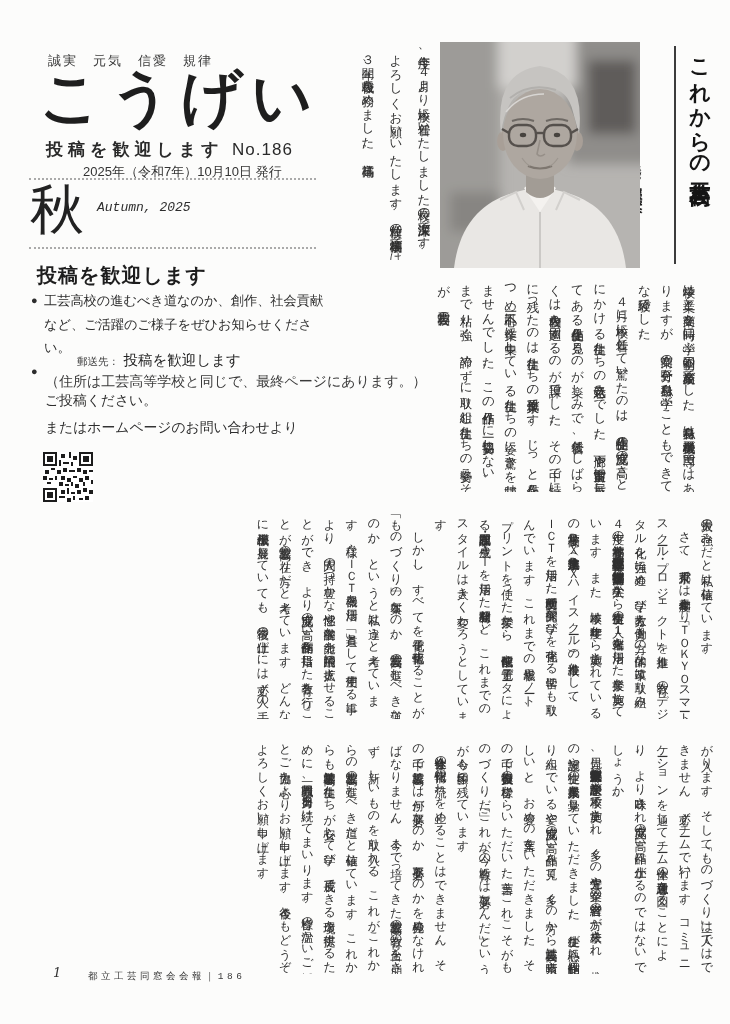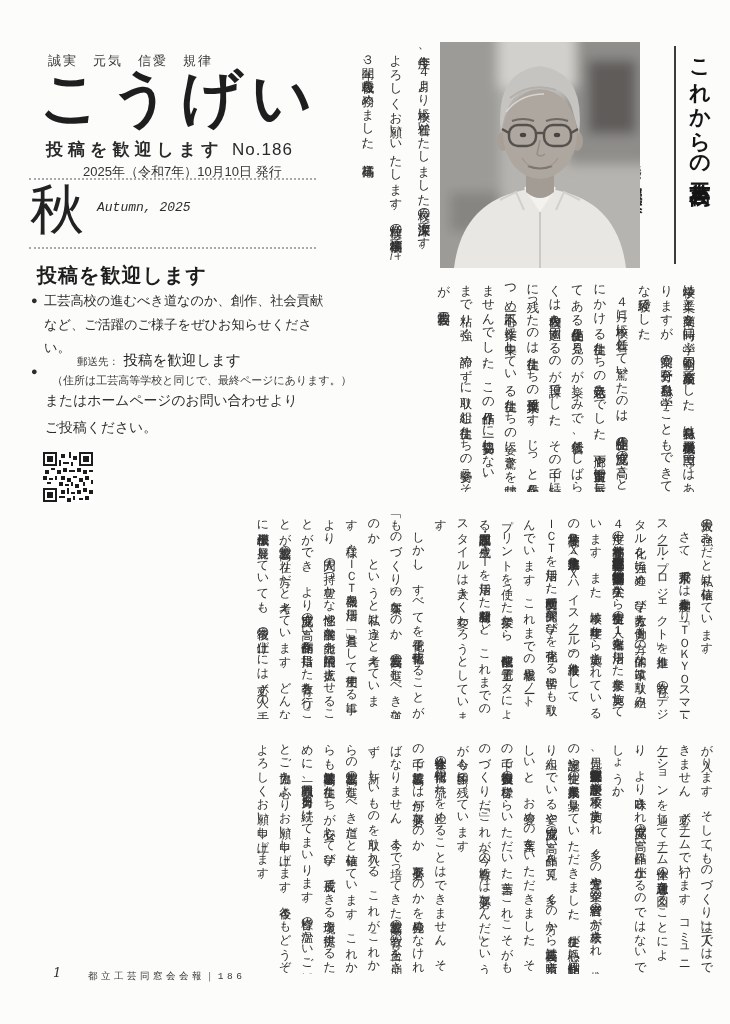--- a/index.html
+++ b/index.html
@@ -24,21 +24,21 @@
   .season{position:absolute;left:30px;top:182px;font-family:"DejaVu Serif",serif;font-size:54px;color:#222;line-height:1.05;}
   .season-en{position:absolute;left:97px;top:193px;font-family:Liberation Mono, monospace;font-style:italic;font-size:13px;color:#2e2e2e;margin-top:7px;}
   
   .invite-h{position:absolute;left:29px;top:254px;margin:8px;font-size:20px;font-weight:bold;letter-spacing:1px;color:#1d1d1d;}
   .bullets{position:absolute;left:31px;top:289px;width:296px;font-size:13.2px;line-height:1.78;color:#2d2d2d;}
   .bullet{display:flex;}
   .bullet .bmark{flex:0 0 13px;font-size:11px;padding-top:2px;}
   .mail-line{position:absolute;left:45px;top:351px;white-space:nowrap;}
   .mail-label{font-size:10.5px;color:#3c3c3c;padding-left:32px;}
   .mail-name{font-size:14.5px;color:#242424;}
-  .mail-note{position:absolute;left:52px;top:373px;font-size:11px;color:#3a3a3a;}
+  .mail-note{position:absolute;left:45px;top:373px;font-size:14px;color:#3a3a3a;}
   .web-note{position:absolute;left:45px;top:388px;font-size:13.8px;line-height:1.95;color:#2d2d2d;}
   .qr{position:absolute;left:42px;top:452px;}
   
   .headline{
     position:absolute;left:686px;top:44px;height:200px;margin:0;
     writing-mode:vertical-rl;text-orientation:mixed;
     font-size:21px;font-weight:bold;letter-spacing:0.5px;color:#151515;
   }
   .headline-rule{position:absolute;left:674px;top:46px;width:1.5px;height:218px;background:#3c3c3c;}
   .caption{
@@ -88,22 +88,22 @@
     <div class="bullet">
       <span class="bmark">●</span>
     </div>
   </div>
   <div class="mail-line">
     <span class="mail-label">郵送先：</span>
     <span class="mail-name">投稿を歓迎します</span>
   </div>
   <div class="mail-note">（住所は工芸高等学校と同じで、最終ページにあります。）</div>
   <div class="web-note">
+    <div>ご投稿ください。</div>
     <div>またはホームページのお問い合わせより</div>
-    <div>ご投稿ください。</div>
   </div>
 
   <svg class="qr" width="52" height="50" viewBox="0 0 25 25" shape-rendering="crispEdges">
     <rect x="0" y="0" width="25" height="25" fill="#ffffff"></rect>
     <g fill="#1c1c1c">
       <rect x="0" y="0" width="7" height="7"></rect>
         <rect x="18" y="0" width="7" height="7"></rect>
         <rect x="0" y="18" width="7" height="7"></rect>
       <rect x="9" y="1" width="2" height="2"></rect>
         <rect x="13" y="0" width="1" height="3"></rect>

